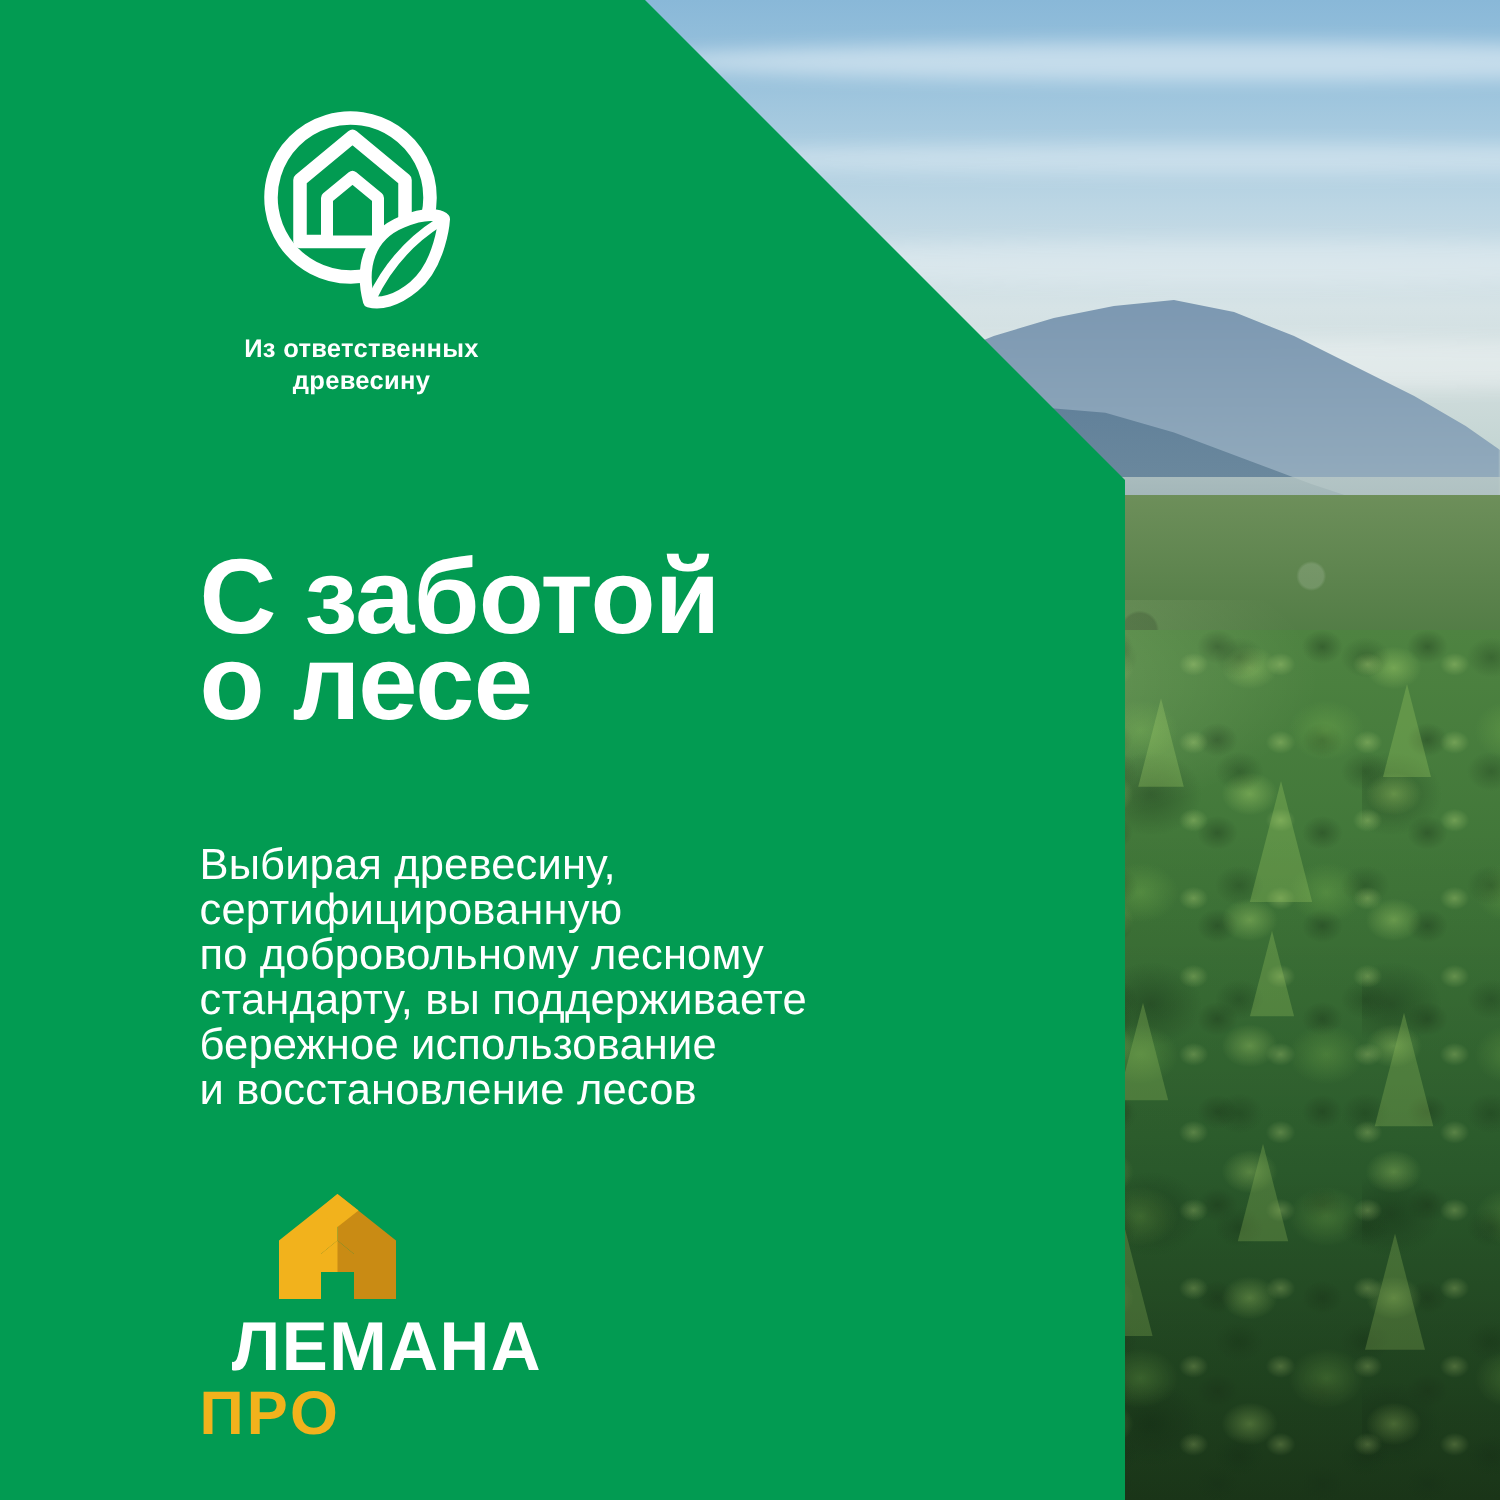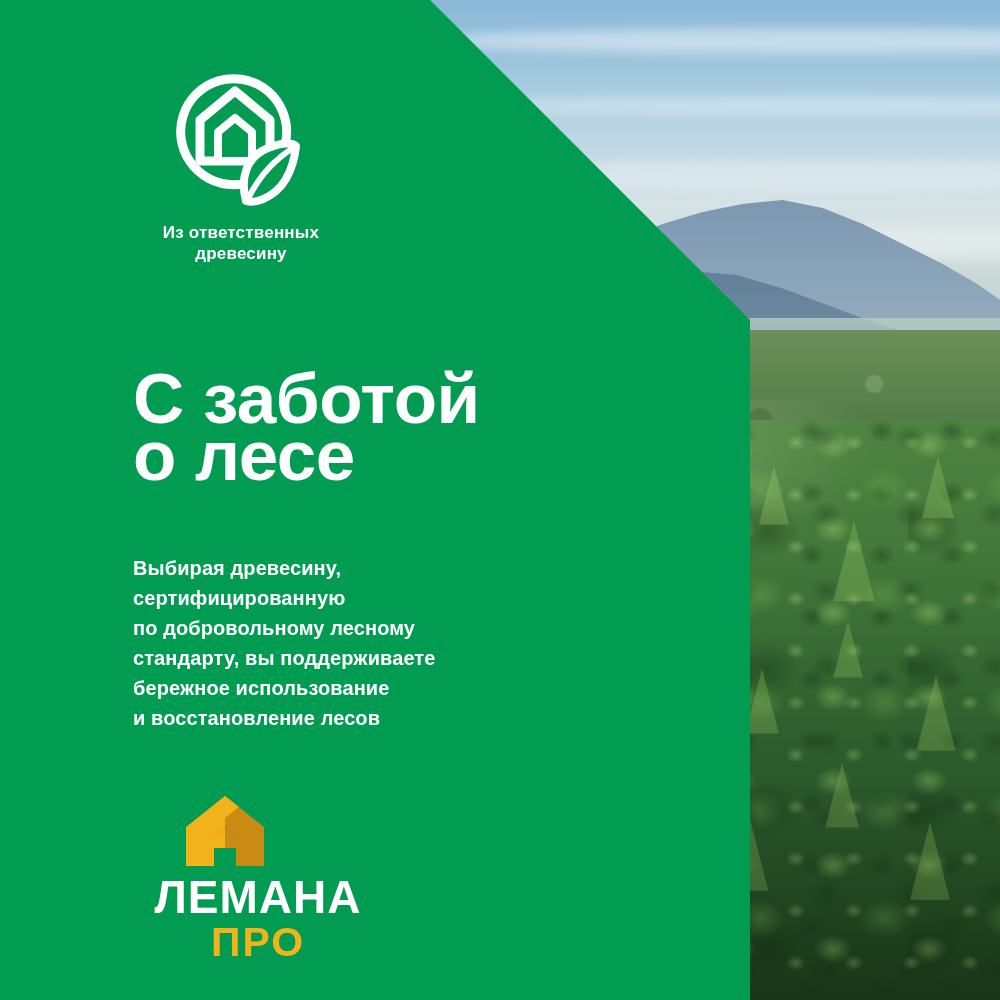--- a/index.html
+++ b/index.html
@@ -199,23 +199,23 @@
     letter-spacing: -0.5px;
     white-space: pre-line;
   }
 
   
   .bodycopy {
     position: absolute;
     left: 133px;
     top: 533px;
     color: #ffffff;
-    font-size: 20px;
+    font-size: 29px;
     line-height: 30px;
-    font-weight: bold;
+    font-weight: normal;
     letter-spacing: 0.1px;
     white-space: pre-line;
   }
 
   
   .brand {
     position: absolute;
     left: 133px;
     top: 792px;
     width: 250px;
@@ -235,21 +235,21 @@
     letter-spacing: 1px;
     text-align: center;
   }
   .brand-sub {
     margin-top: 2px;
     color: #F2B21C;
     font-size: 41px;
     line-height: 41px;
     font-weight: bold;
     letter-spacing: 2px;
-    text-align: center;
+    text-align: left;
   }
 </style>
 </head>
 <body>
 
 <div class="poster">
 
   <div class="photo">
     <div class="sky"></div>
     <div class="cloudband cb1"></div>

